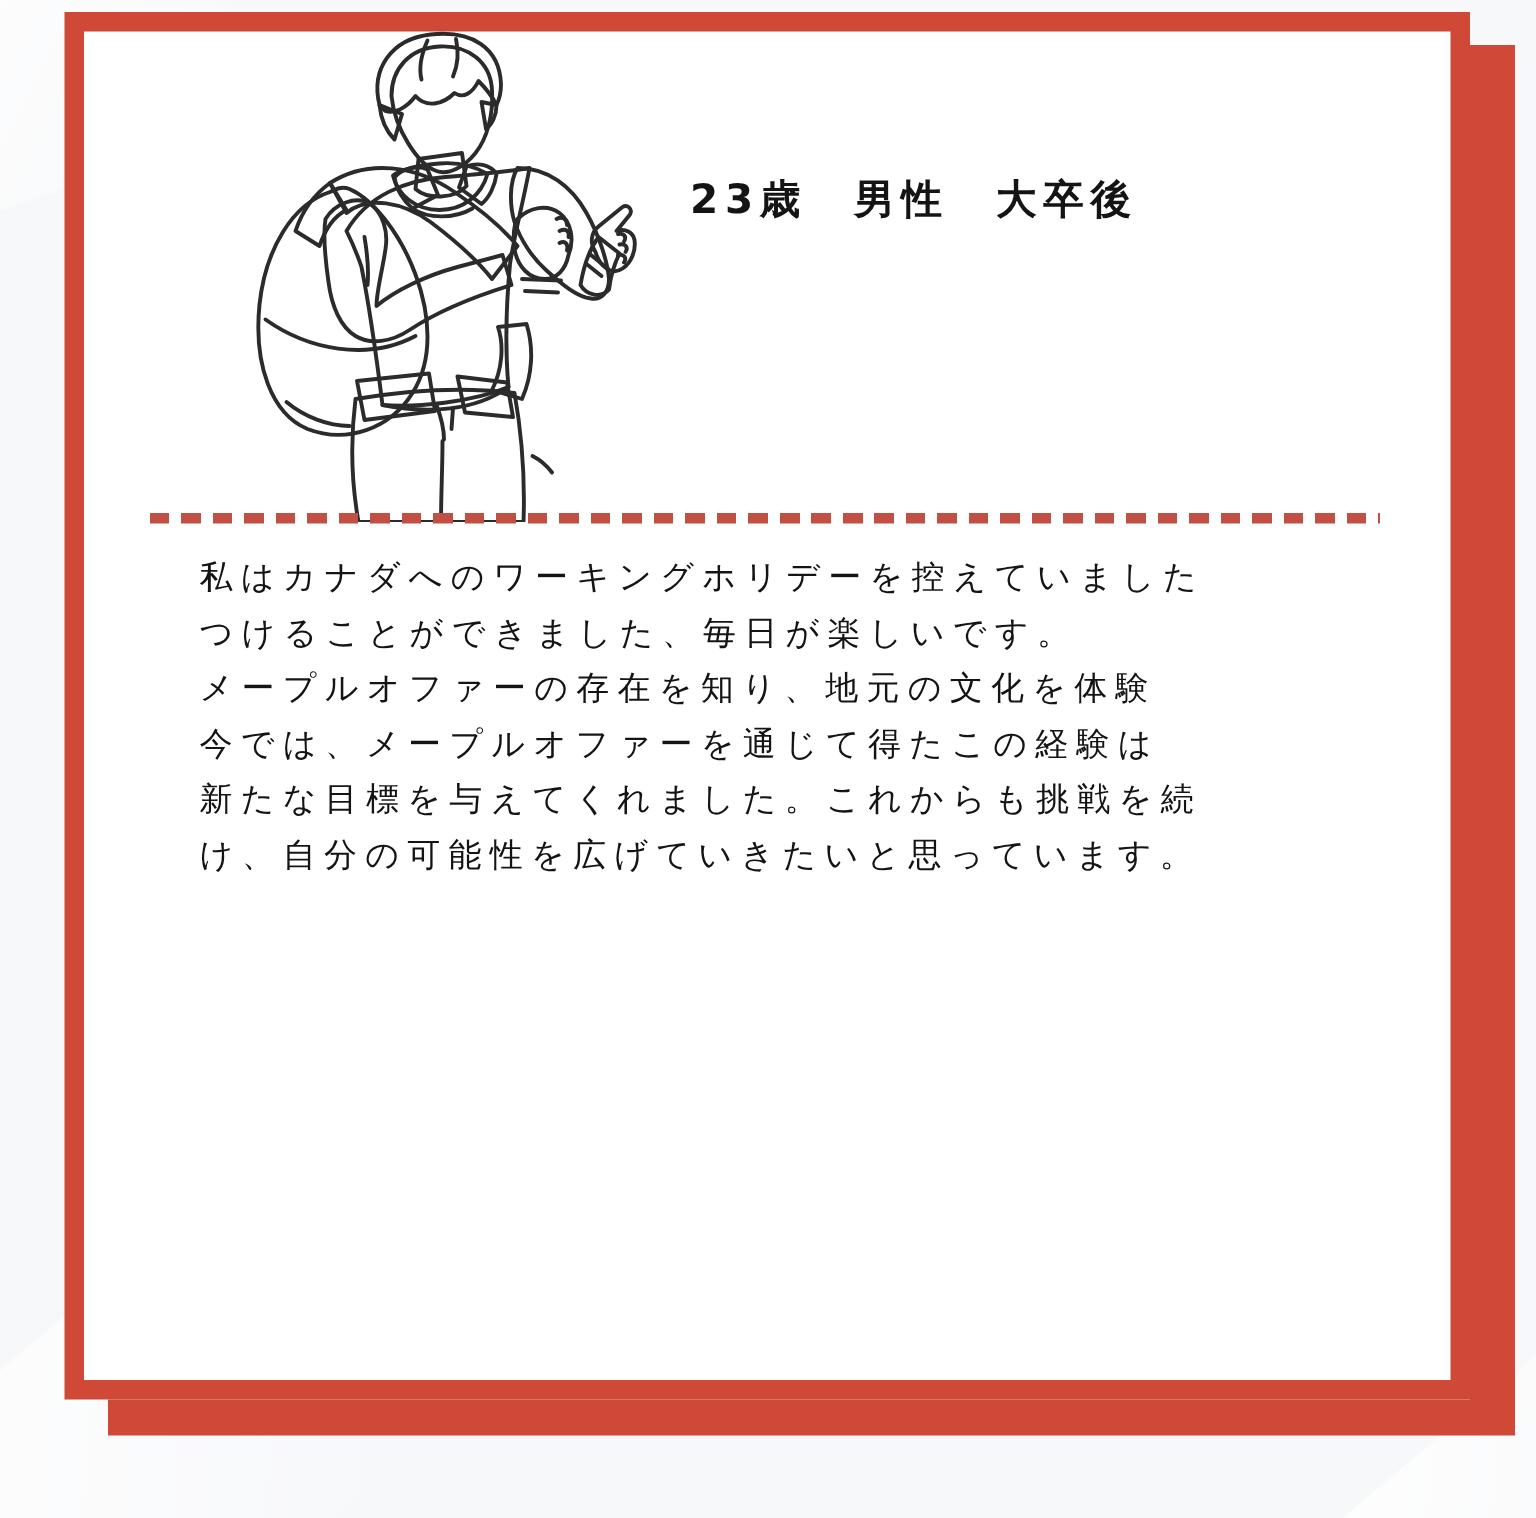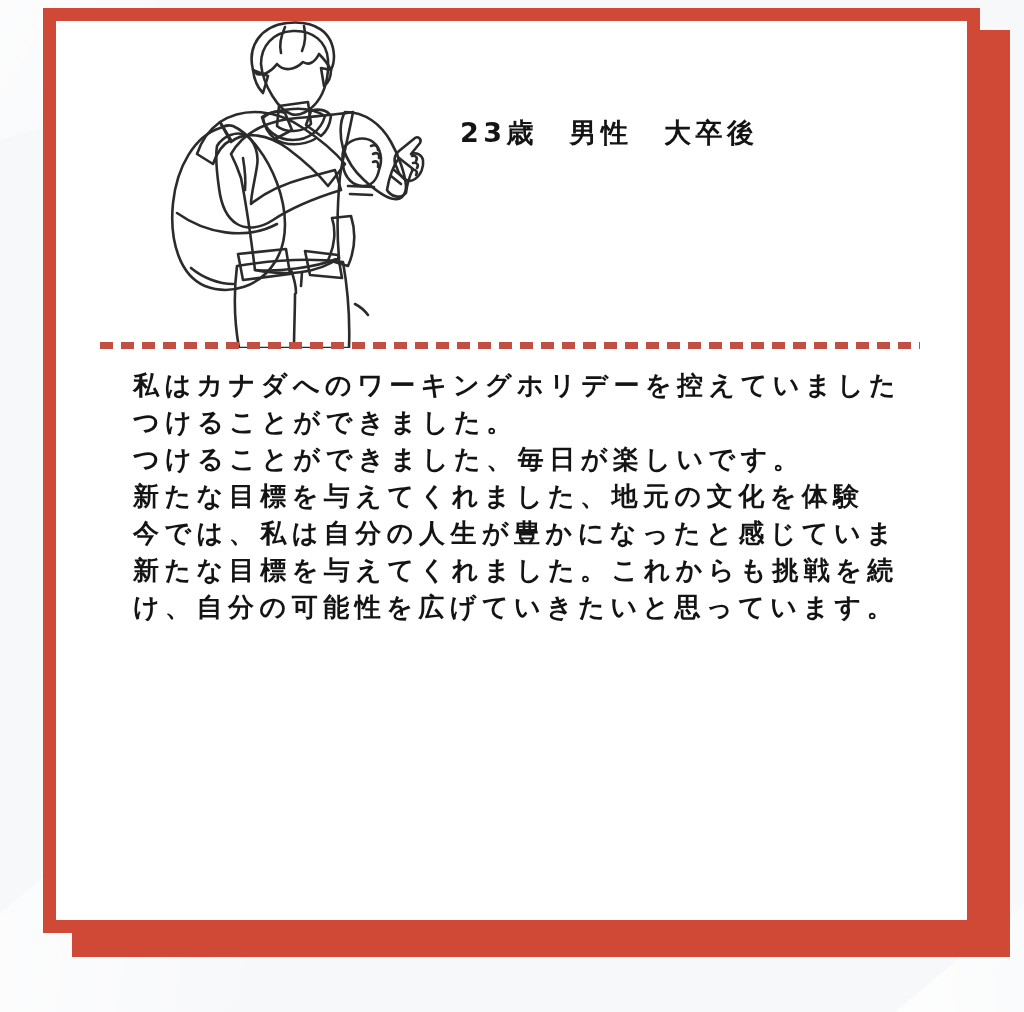--- a/index.html
+++ b/index.html
@@ -65,22 +65,22 @@
     background: repeating-linear-gradient(90deg,
       #c24f43 0px, #c24f43 13px,
       transparent 13px, transparent 21px);
   }
 
   .testimonial {
     position: absolute;
     left: 77px; top: 346px;
     width: 810px;
     color: #141414;
-    font-size: 26px;
-    font-weight: 700;
+    font-size: 22px;
+    font-weight: 400;
     letter-spacing: 5.5px;
   }
   .testimonial .line {
     line-height: 37px;
     white-space: nowrap;
   }
 </style>
 </head>
 <body>
 
@@ -173,21 +173,20 @@
     </g>
   </svg>
 
   <div class="profile-line profile-age">23歳　男性　大卒後</div>
 
 
   <div class="divider"></div>
 
   <div class="testimonial">
     <div class="line">私はカナダへのワーキングホリデーを控えていました</div>
-    <div class="line">つけることができました。</div>
     <div class="line">つけることができました、毎日が楽しいです。</div>
-    <div class="line">新たな目標を与えてくれました、地元の文化を体験</div>
-    <div class="line">今では、私は自分の人生が豊かになったと感じていま</div>
+    <div class="line">メープルオファーの存在を知り、地元の文化を体験</div>
+    <div class="line">今では、メープルオファーを通じて得たこの経験は</div>
     <div class="line">新たな目標を与えてくれました。これからも挑戦を続</div>
     <div class="line">け、自分の可能性を広げていきたいと思っています。</div>
   </div>
 
 </div>
 
 </body></html>

